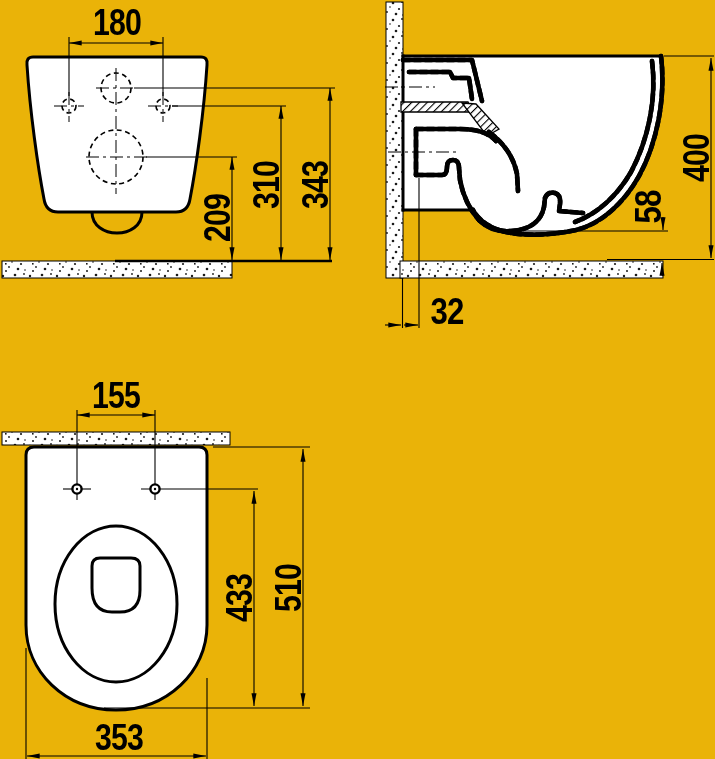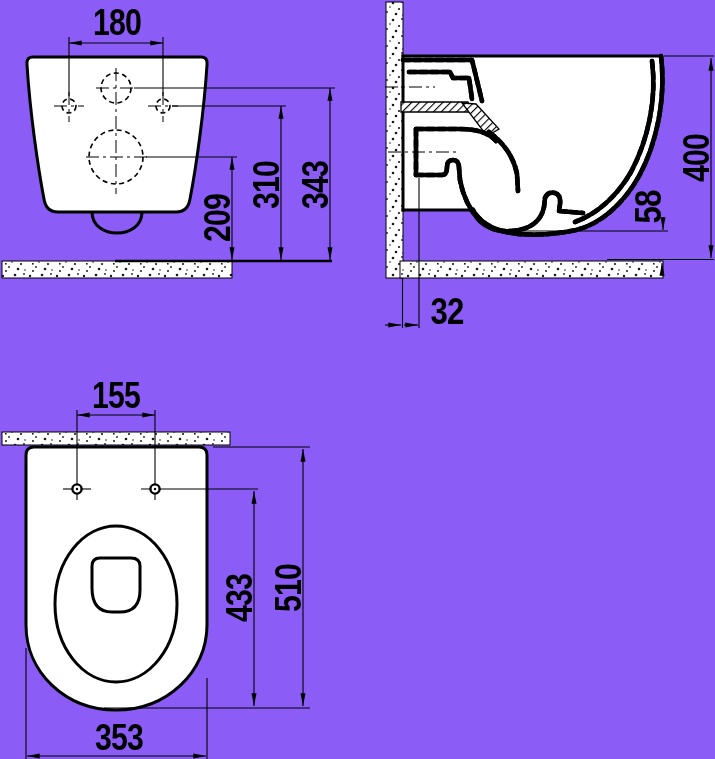--- a/index.html
+++ b/index.html
@@ -1,16 +1,16 @@
 <!DOCTYPE html>
 <html><head>
 <meta charset="utf-8">
 <style>
   html,body{margin:0;padding:0;background:#ffffff;}
-  .sheet{width:715px;height:759px;background:#8b5cf6;position:relative;overflow:hidden;}
+  .sheet{width:715px;height:759px;background:#eab308;position:relative;overflow:hidden;}
   svg{display:block;}
   .outline{stroke:#000;stroke-width:3;fill:#fff;stroke-linejoin:round;}
   .outline-nf{stroke:#000;stroke-width:3;fill:none;stroke-linejoin:round;}
   .thickline{stroke:#000;stroke-width:3;fill:none;stroke-linecap:square;}
   .wall{stroke:#000;stroke-width:4.6;fill:none;stroke-linecap:round;stroke-linejoin:round;}
   .wallin{stroke:#fff;stroke-width:1.5;fill:none;stroke-linecap:butt;stroke-dasharray:7 4;}
   .thin{stroke:#000;stroke-width:1.1;fill:none;}
   .floorline{stroke:#000;stroke-width:2.6;fill:none;}
   .cl{stroke:#000;stroke-width:1;fill:none;stroke-dasharray:13 4 3 4;}
   .dashc{stroke:#000;stroke-width:1.6;fill:none;stroke-dasharray:5 3.5;}

